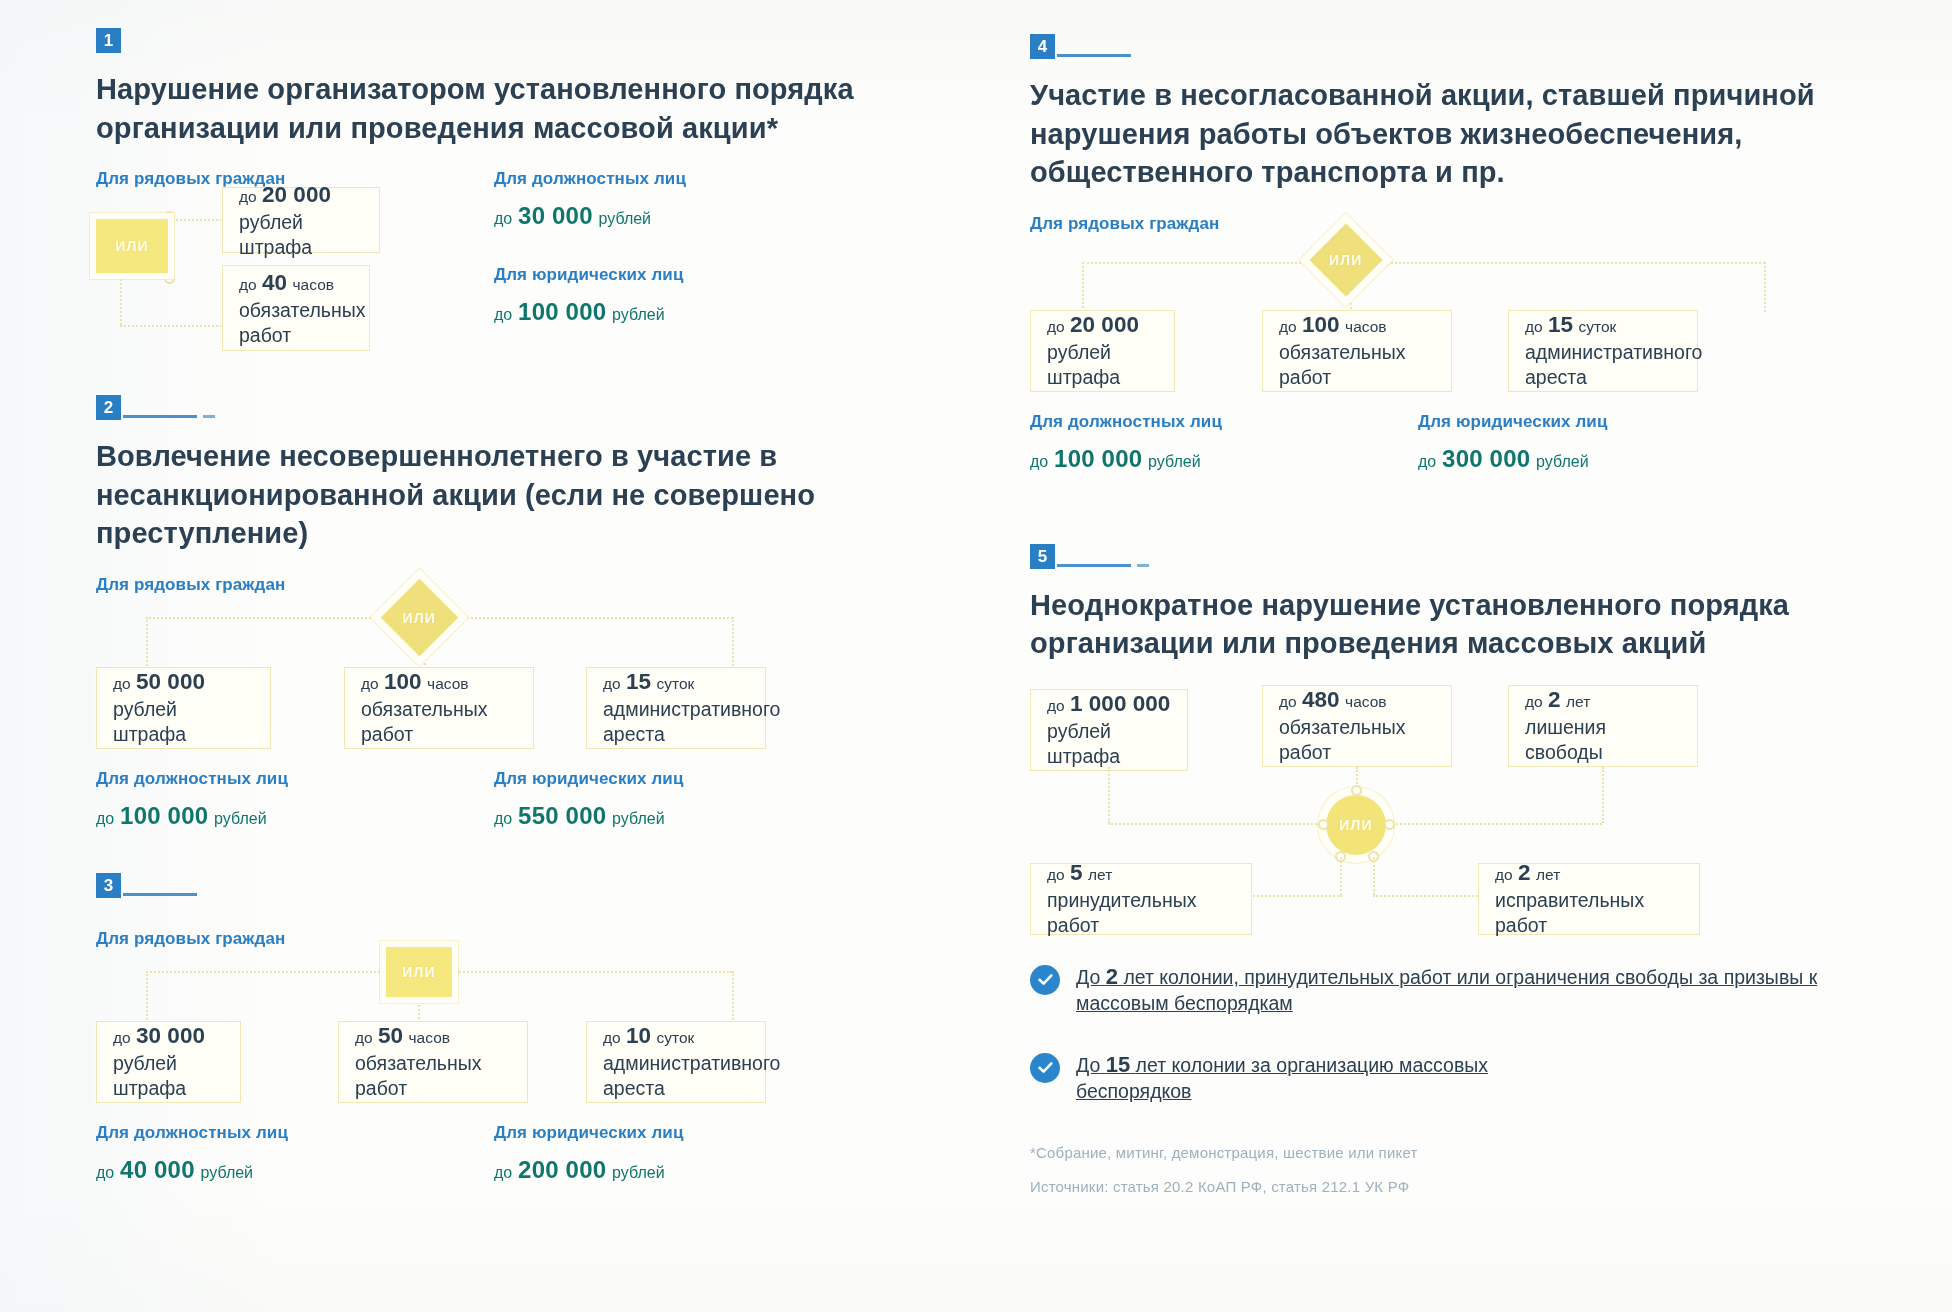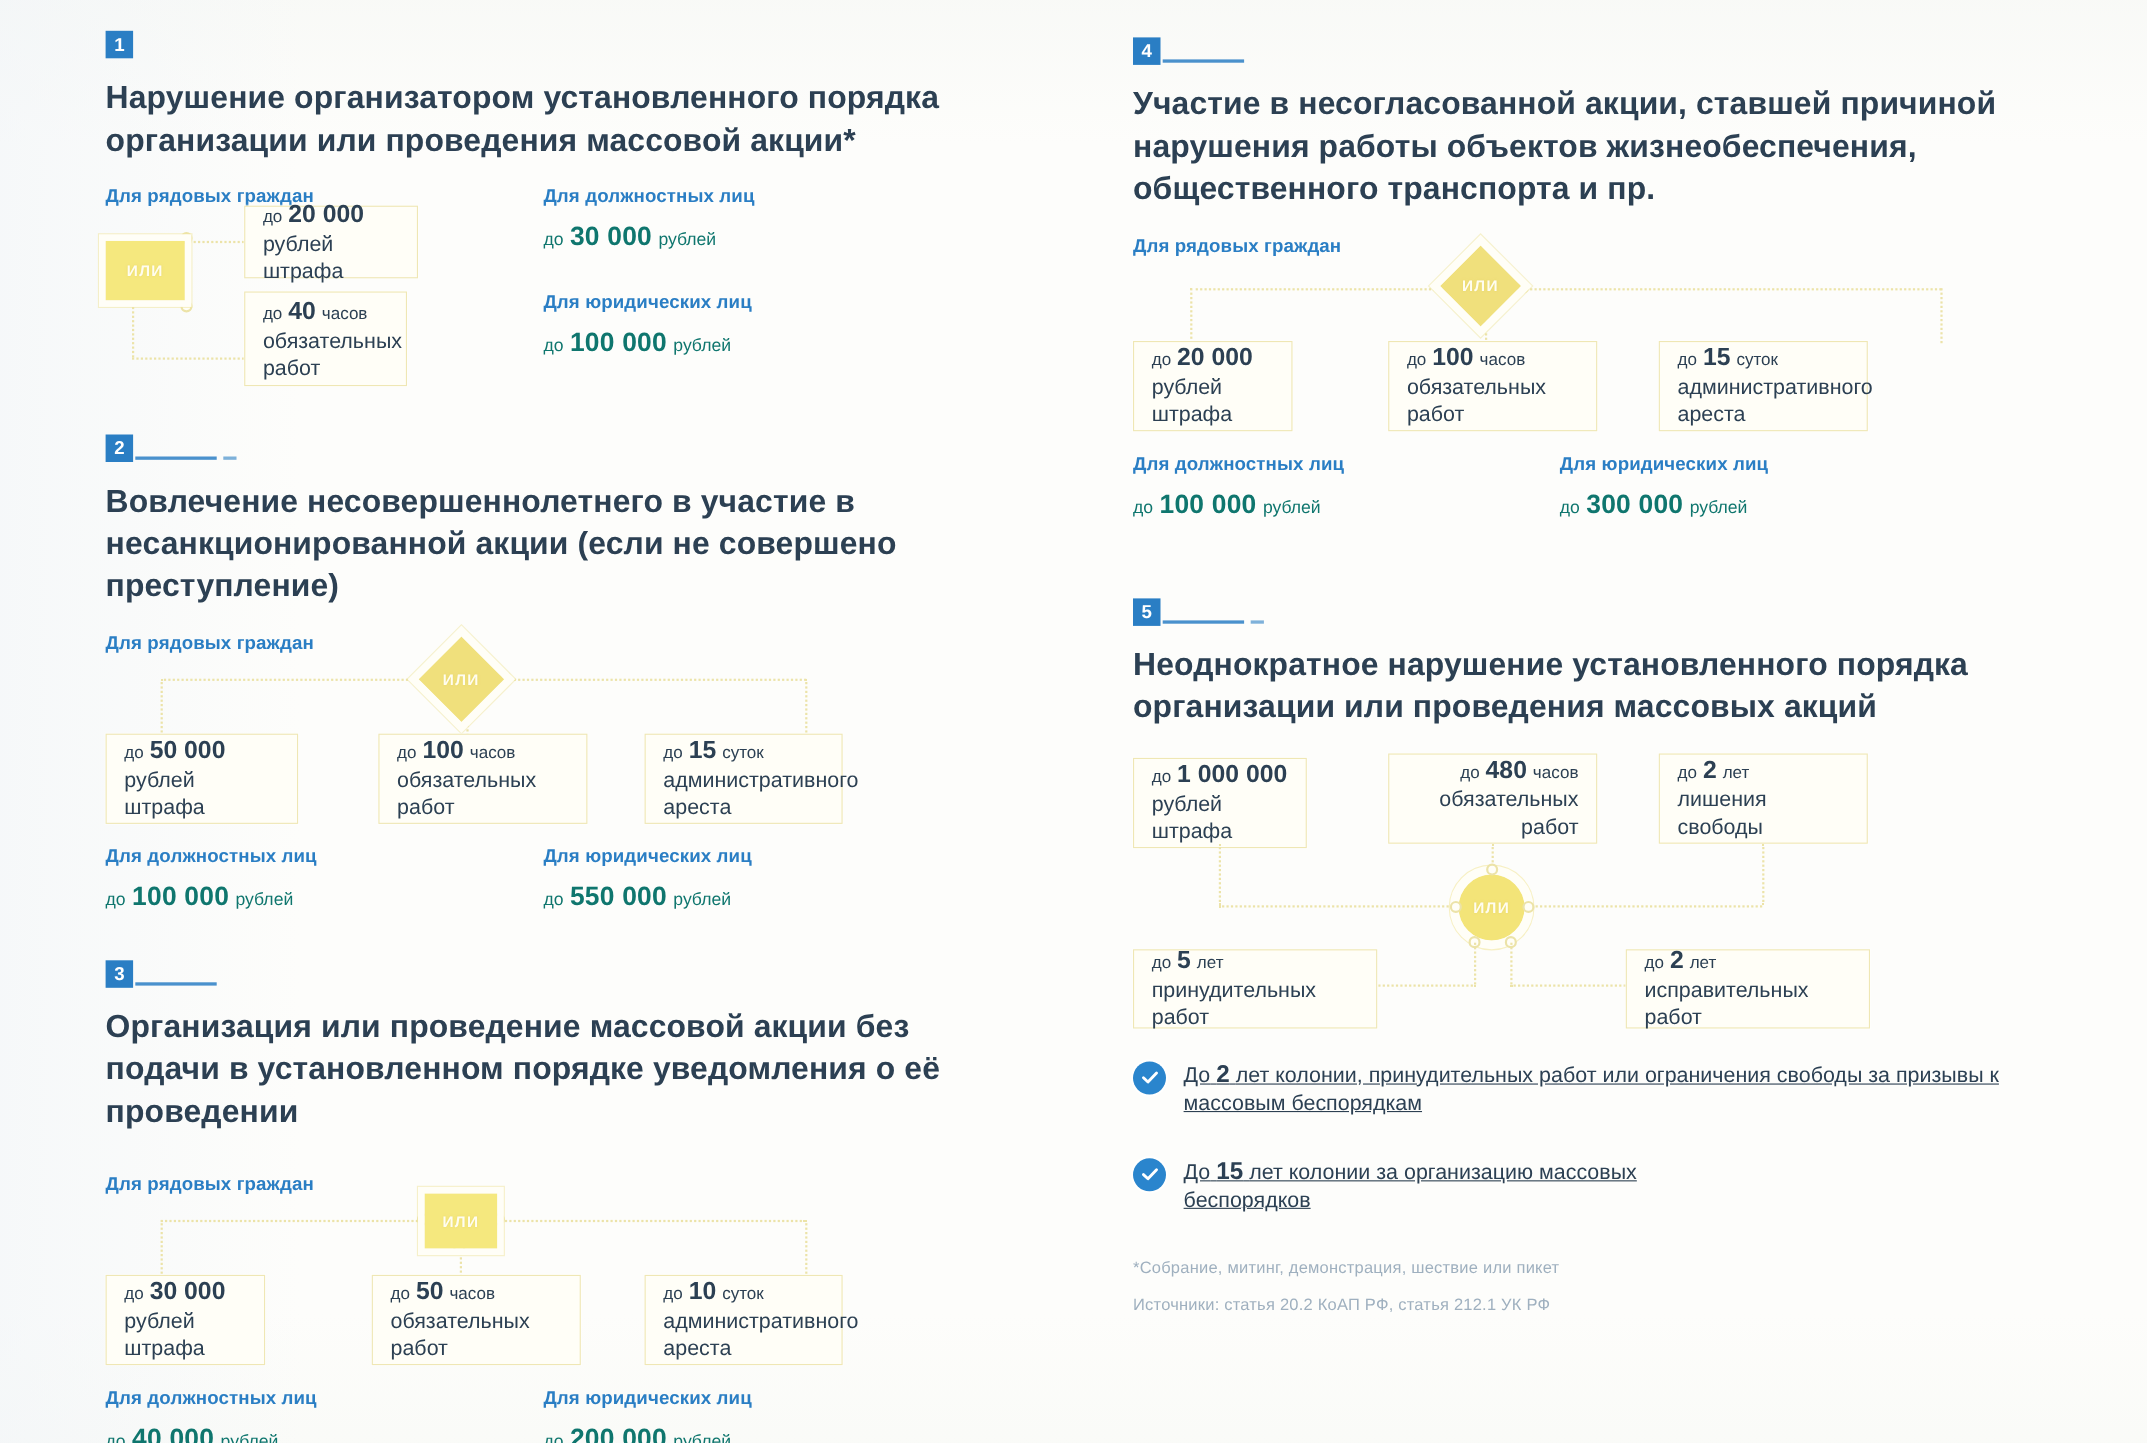--- a/index.html
+++ b/index.html
@@ -277,21 +277,20 @@
           <b>550 000</b>
           <span class="sm">рублей</span>
         </div>
       </div>
     </div>
 
     <div class="rel" style="margin-top:-12px;">
       <div class="sec-head">
         <span class="num-badge">3</span><span class="num-rule"></span>
       </div>
-      <div class="sec-title">Организация или проведение массовой акции без подачи в установленном порядке уведомления о её проведении</div>
 
       <div style="position:relative;height:300px;">
         <div class="cat-label" style="position:absolute;left:0;top:14px;">Для рядовых граждан</div>
 
         <div class="dh" style="left:50px;top:56px;width:238px;"></div>
         <div class="dv" style="left:50px;top:56px;height:52px;"></div>
         <div class="dh" style="left:356px;top:56px;width:280px;"></div>
         <div class="dv" style="left:636px;top:56px;height:52px;"></div>
         <div class="dv" style="left:322px;top:82px;height:26px;"></div>
         <div class="node" style="left:283px;top:50px;"></div>
@@ -416,21 +415,21 @@
       <div style="position:relative;height:320px;">
 
         <div class="vbox" style="left:0px;top:4px;width:158px;height:82px;">
           <div class="vtext">
             <span class="sm">до</span>
             <b>1 000 000</b>
             <span class="sm"></span><br>
             <span>рублей штрафа</span>
           </div>
         </div>
-        <div class="vbox" style="left:232px;top:0px;width:190px;height:82px;text-align:right;">
+        <div class="vbox" style="left:232px;top:0px;width:190px;height:82px;">
           <div class="vtext">
             <span class="sm">до</span>
             <b>480</b>
             <span class="sm">часов</span><br>
             <span>обязательных работ</span>
           </div>
         </div>
         <div class="vbox" style="left:478px;top:0px;width:190px;height:82px;">
           <div class="vtext">
             <span class="sm">до</span>

